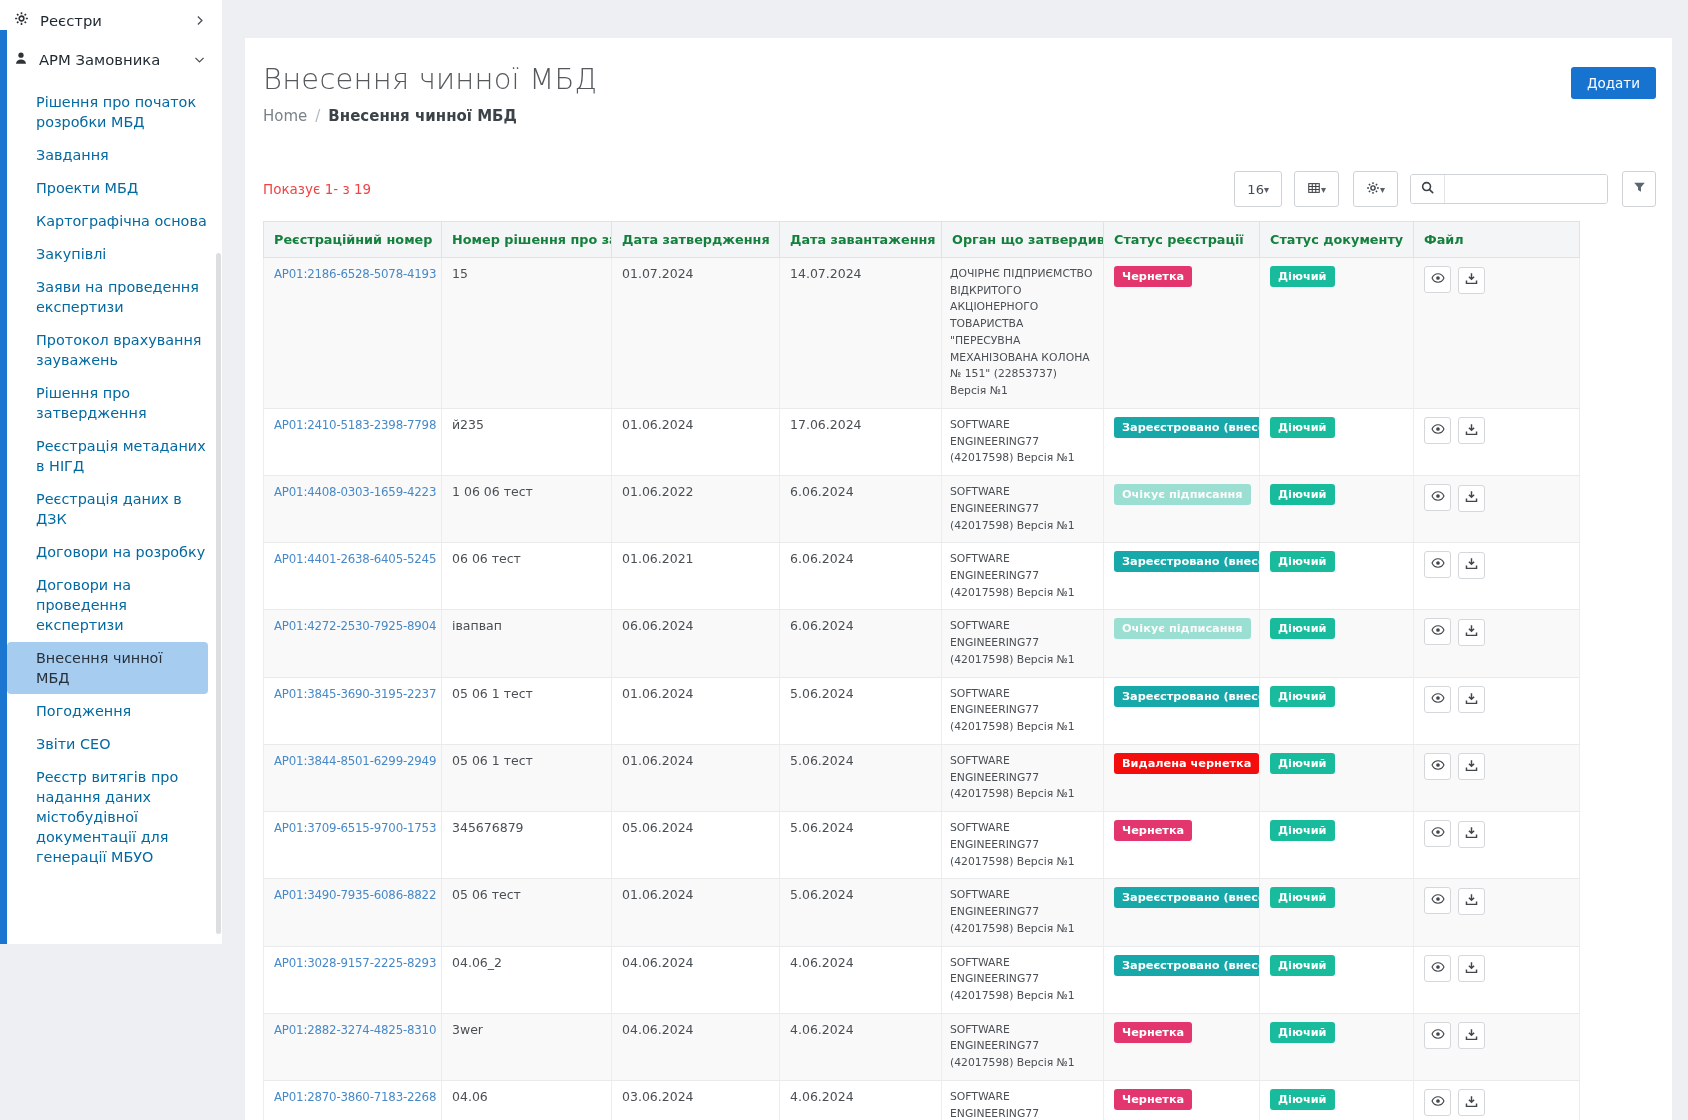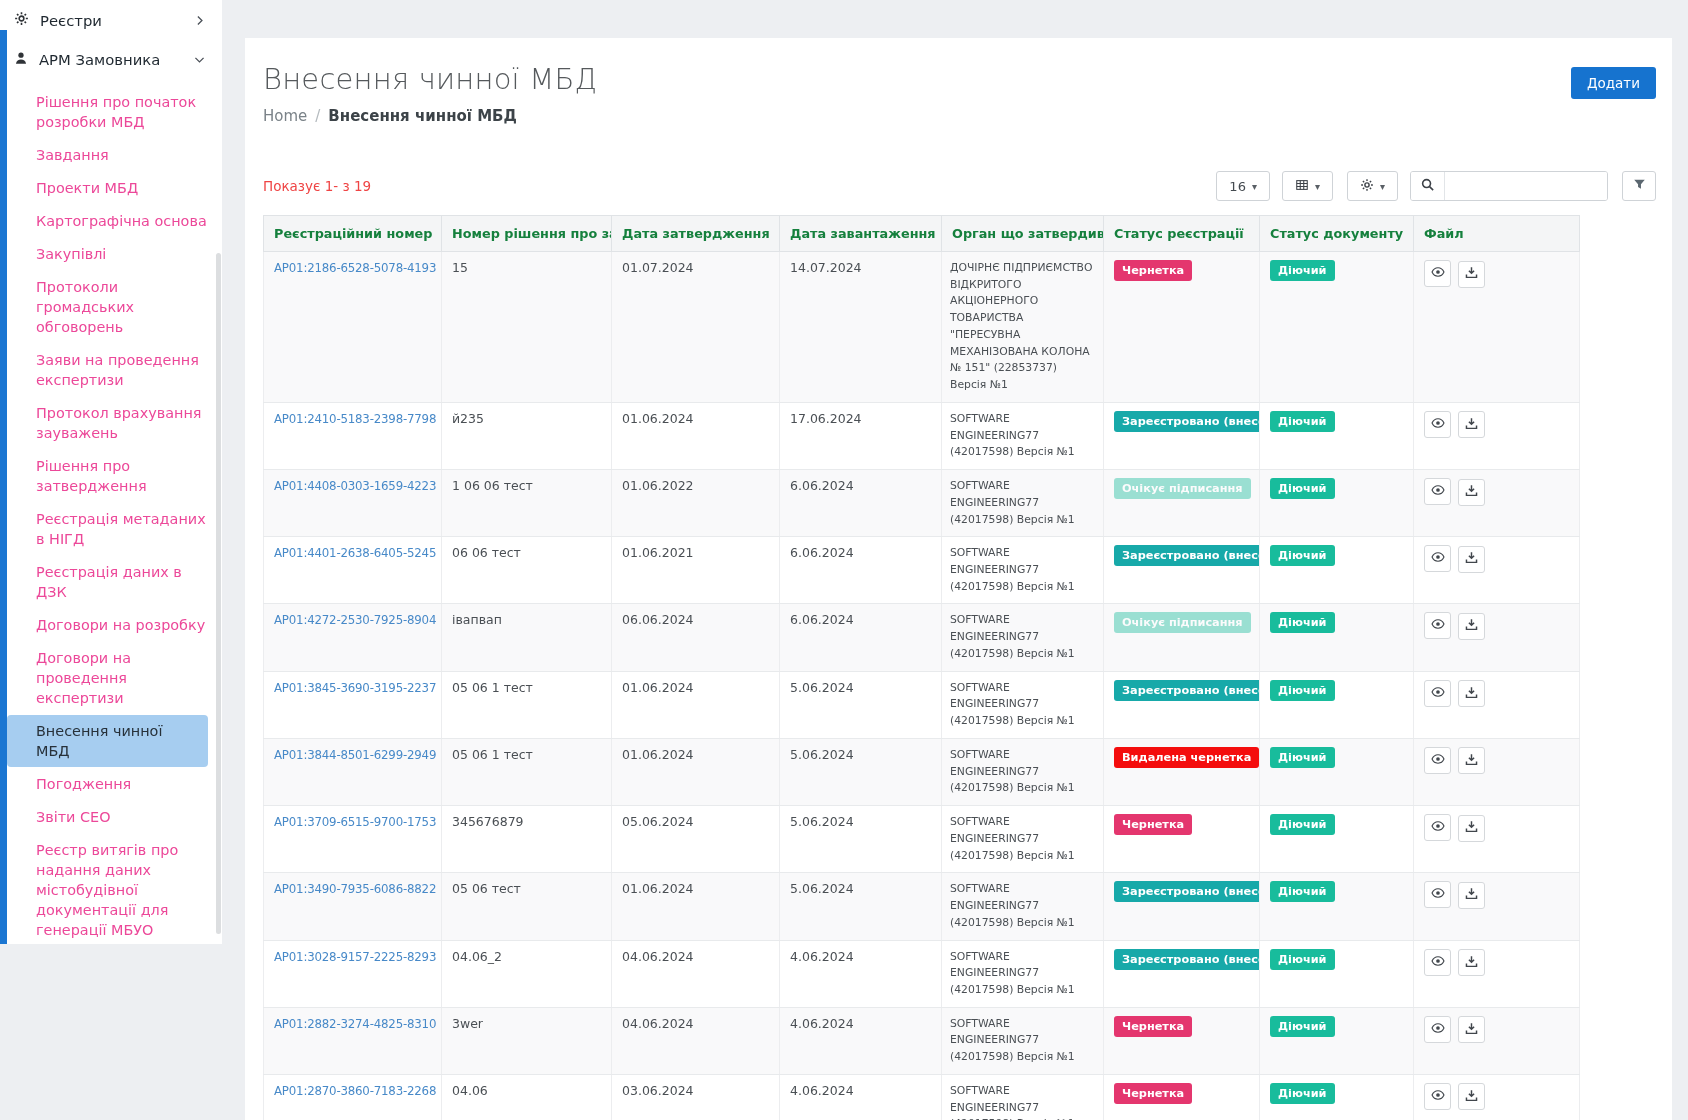--- a/index.html
+++ b/index.html
@@ -7,38 +7,38 @@
   body { font-family:"DejaVu Sans","Liberation Sans",sans-serif; background:#edeff2; color:#3a434c; }
   .app { display:flex; width:1688px; height:1120px; }
 
   
   .sidebar { position:relative; width:222px; min-width:222px; background:#fff; height:944px; overflow:hidden; }
   .side-strip { position:absolute; left:0; top:30px; bottom:0; width:7px; background:#1b76d2; }
   .side-scrollbar { position:absolute; right:1px; top:253px; bottom:10px; width:5px; background:#dcdee0; border-radius:3px; }
   .side-root { display:flex; align-items:center; gap:11px; padding:11px 16px 11px 14px; font-size:14.8px; color:#1f2830; cursor:pointer; }
   .side-root .chev { margin-left:auto; display:flex; }
   .side-items { padding-top:6px; }
-  .side-item { padding:6px 14px 6px 36px; margin:1px 0; font-size:14.4px; line-height:20px; color:#ec4899; cursor:pointer; }
+  .side-item { padding:6px 14px 6px 36px; margin:1px 0; font-size:14.4px; line-height:20px; color:#0369a1; cursor:pointer; }
   .side-item.active { background:#a6cdf0; margin-left:7px; margin-right:14px; padding-left:29px; border-radius:4px; color:#27313a; }
 
   
   .main { flex:1; padding:38px 16px 0 23px; height:1120px; }
   .card { background:#fff; height:1082px; padding:24px 16px 24px 18px; overflow:hidden; }
 
   .page-head { display:flex; justify-content:space-between; align-items:flex-start; }
   .page-title { font-size:29px; font-weight:300; color:#55595c; letter-spacing:.2px; }
   .breadcrumb { margin-top:11px; font-size:15px; color:#7a8288; display:flex; gap:8px; }
   .breadcrumb .sep { color:#b4babe; }
   .breadcrumb .current { color:#3c4348; font-weight:bold; }
   .btn-primary { background:#1673cf; color:#fff; border:none; border-radius:3px; font-size:13.5px; padding:8px 16px; margin-top:5px; cursor:pointer; font-family:inherit; }
 
   .toolbar { margin-top:46px; display:flex; align-items:center; }
   .results-text { font-size:13.5px; color:#ef4444; }
   .toolbar-right { margin-left:auto; display:flex; align-items:center; }
-  .btn-light { display:inline-flex; align-items:center; gap:6px; background:#fff; border:1px solid #cfd3d7; border-radius:3px; height:30px; padding:0 12px; font-size:13px; color:#444a50; cursor:pointer; font-family:inherit; }
+  .btn-light { display:inline-flex; align-items:center; background:#fff; border:1px solid #cfd3d7; border-radius:3px; height:36px; padding:0 12px; font-size:13px; color:#444a50; cursor:pointer; font-family:inherit; }
   .caret { font-size:10px; color:#5a6066; }
   .gap12 { margin-left:12px; } .gap14 { margin-left:14px; }
   .search-group { display:flex; align-items:stretch; border:1px solid #cfd3d7; border-radius:3px; background:#fff; height:30px; overflow:hidden; }
   .search-btn { display:flex; align-items:center; padding:0 9px; border-right:1px solid #e2e5e8; background:#fff; border-top:none;border-bottom:none;border-left:none; cursor:pointer; }
   .search-input { border:none; outline:none; width:162px; padding:0 8px; font-size:13px; font-family:inherit; color:#333; }
   .filter-btn { width:34px; justify-content:center; }
 
   
   .table-wrap { margin-top:14px; width:1316px; }
   table { border-collapse:collapse; table-layout:fixed; width:1316px; }
@@ -109,23 +109,20 @@
         </div>
 
         <div class="side-item">
           <span>Картографічна основа</span>
         </div>
 
         <div class="side-item">
           <span>Закупівлі</span>
         </div>
 
-        <div class="side-item">
-          <span>Протоколи громадських обговорень</span>
-        </div>
 
 
         <div class="side-item">
           <span>Заяви на проведення експертизи</span>
         </div>
 
         <div class="side-item">
           <span>Протокол врахування зауважень</span>
         </div>
 

